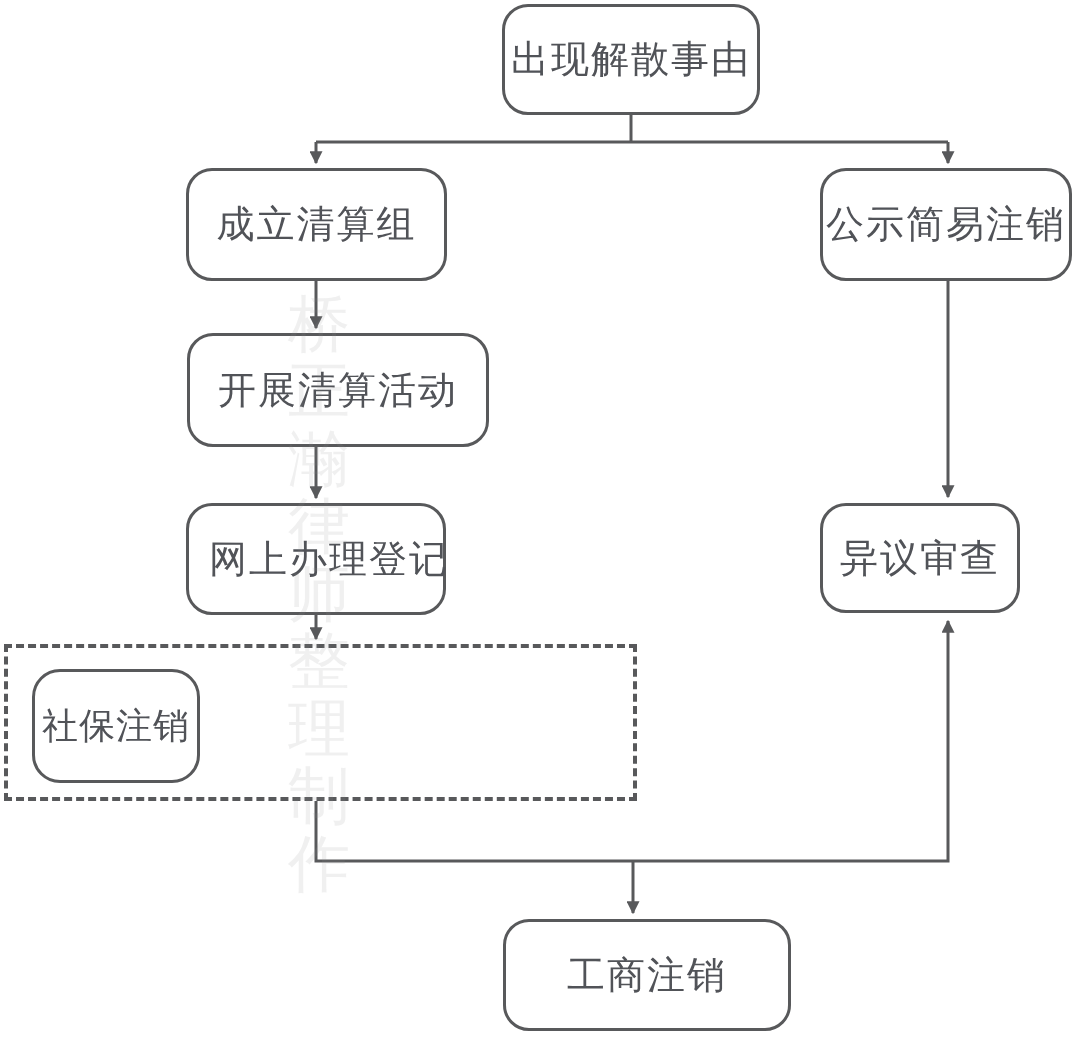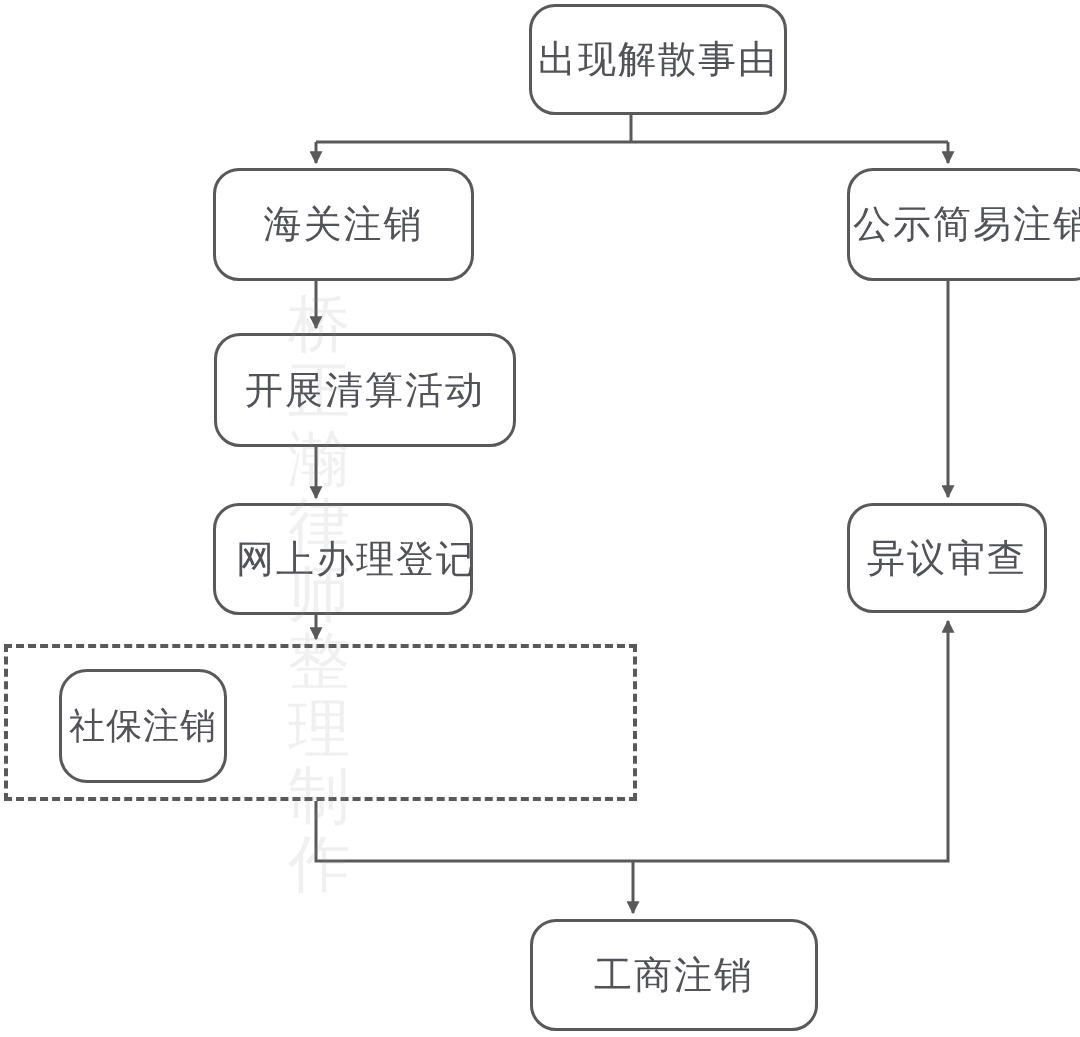--- a/index.html
+++ b/index.html
@@ -32,21 +32,20 @@
     border-radius: 26px;
     background: #ffffff;
     display: flex;
     align-items: center;
     justify-content: center;
     font-size: 38px;
     color: var(--text);
     letter-spacing: 2px;
     z-index: 2;
     white-space: nowrap;
-    margin-left: 27px;
   }
   .node.small {
     border-radius: 28px;
     font-size: 36px;
     letter-spacing: 1px;
   }
   .dashed-group {
     position: absolute;
     box-sizing: border-box;
     border: 4px dashed var(--line);
@@ -96,21 +95,21 @@
       <path d="M948 281 L948 497" marker-end="url(#arrow)"></path>
 
       <path d="M316 801 L316 861 L948 861 L948 621" marker-end="url(#arrow)"></path>
 
       <path d="M633 861 L633 913" marker-end="url(#arrow)"></path>
     </g>
   </svg>
 
   <div class="node" style="left:502px; top:4px; width:258px; height:111px;">出现解散事由</div>
 
-  <div class="node" style="left:186px; top:168px; width:261px; height:113px;">海关注销</div>
+  <div class="node" style="left:186px; top:168px; width:261px; height:113px;">成立清算组</div>
 
   <div class="node" style="left:820px; top:168px; width:252px; height:113px;">公示简易注销</div>
 
   <div class="node" style="left:187px; top:333px; width:302px; height:114px;">开展清算活动</div>
 
   <div class="node" style="left:186px; top:503px; width:260px; height:112px;padding-left:26px;">网上办理登记</div>
 
   <div class="dashed-group" style="left:4px; top:644px; width:633px; height:157px;"></div>
 
   <div class="node small" style="left:32px; top:669px; width:168px; height:114px;">社保注销</div>

